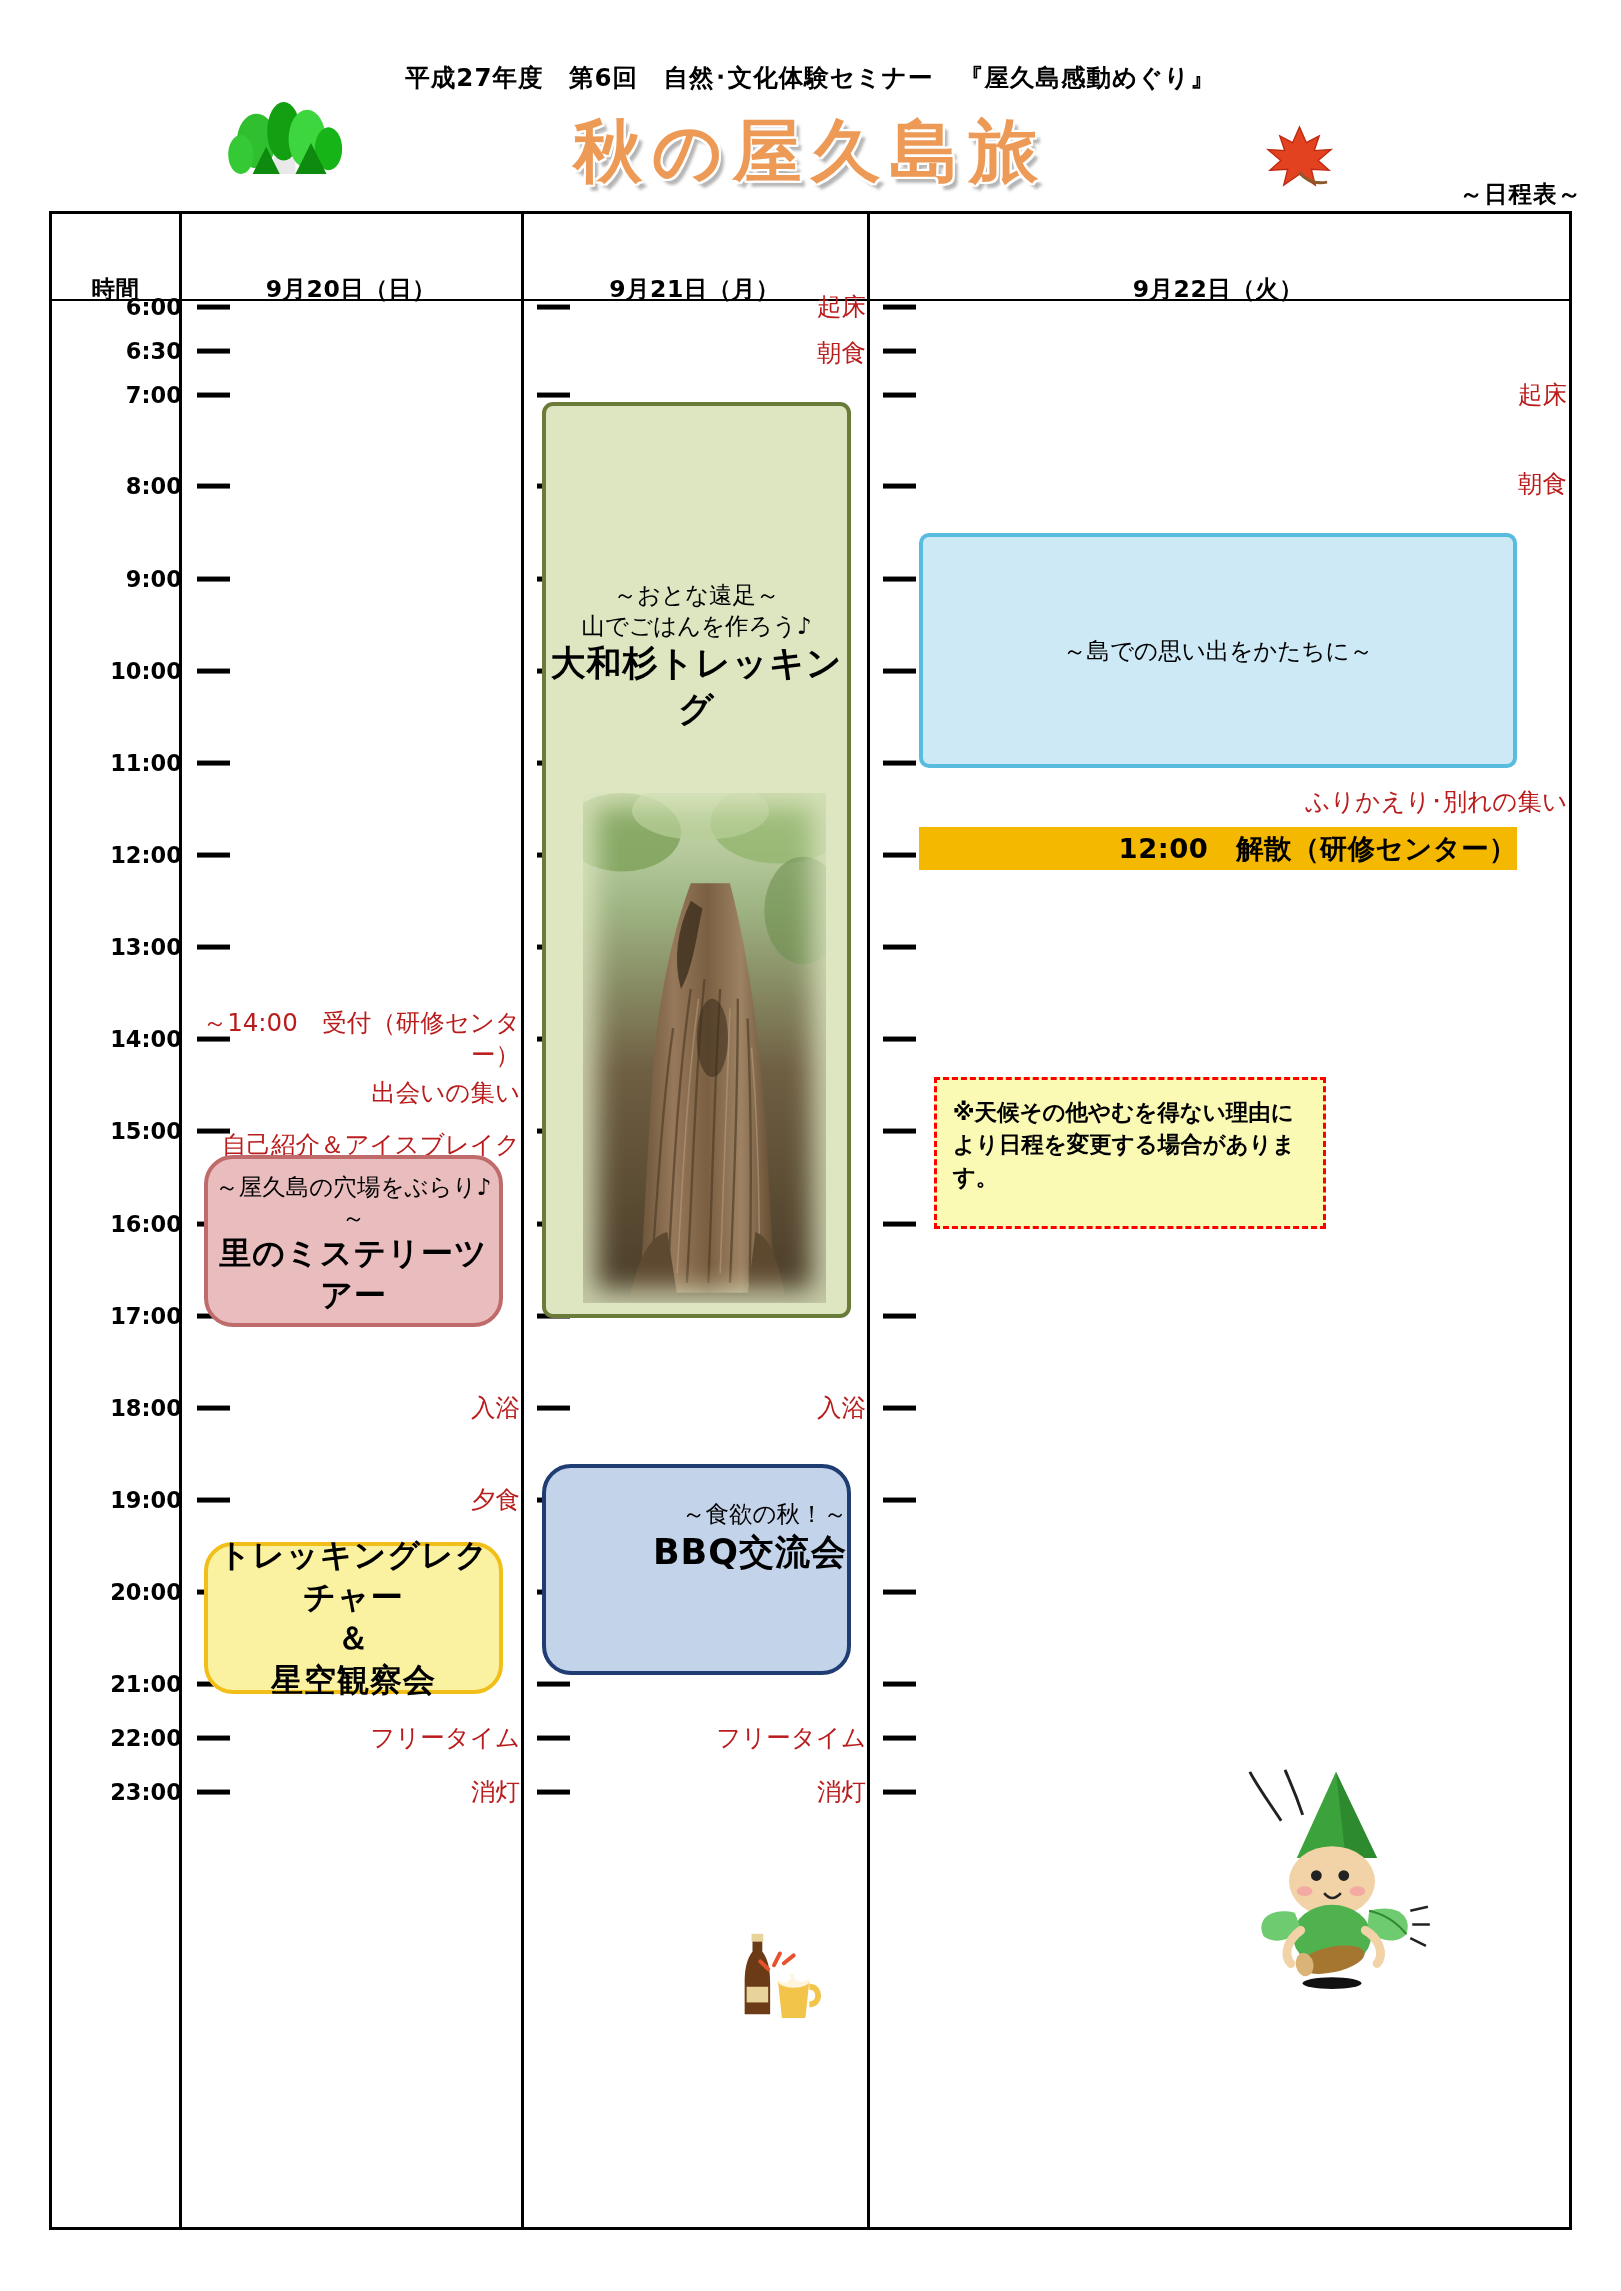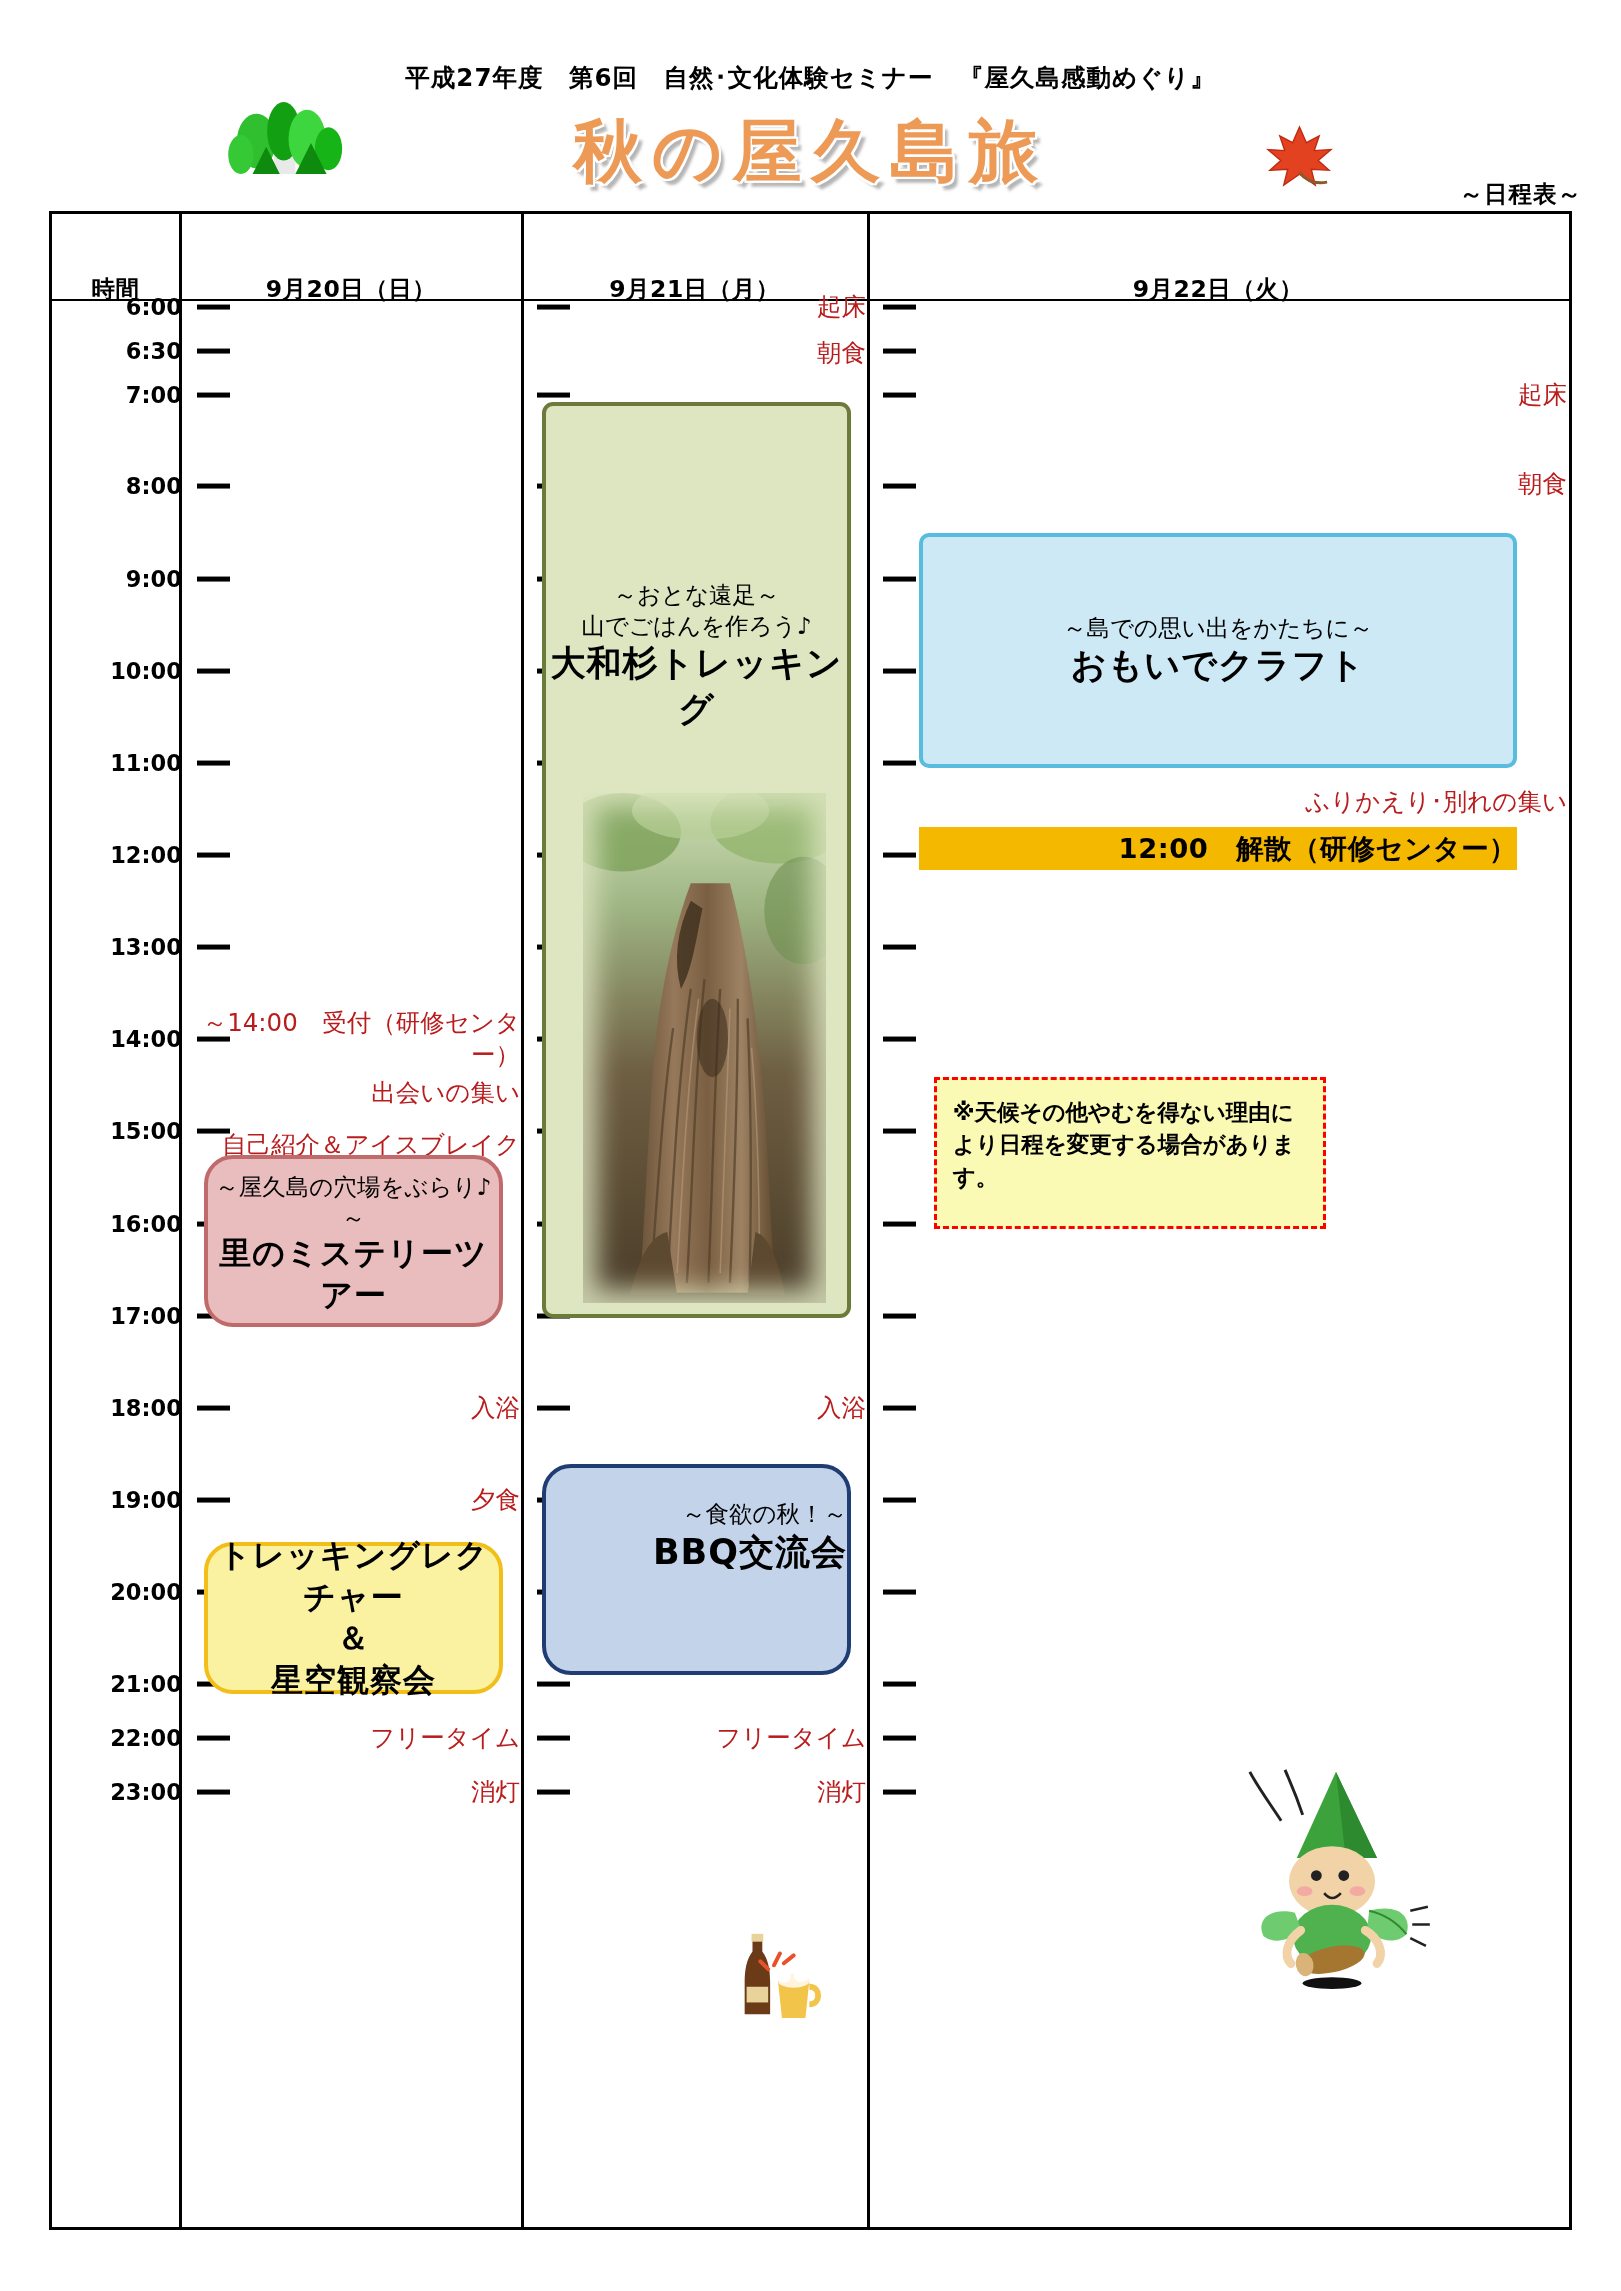--- a/index.html
+++ b/index.html
@@ -356,21 +356,20 @@
 
     <div class="ev ev-plain" style="left:471px;width:343px;top:1524px;">フリータイム</div>
     <div class="ev ev-plain" style="left:471px;width:343px;top:1578px;">消灯</div>
 
     <div class="ev ev-plain" style="left:817px;width:698px;top:181px;">起床</div>
     <div class="ev ev-plain" style="left:817px;width:698px;top:270px;">朝食</div>
 
     <div class="box box-blue" style="left:867px;top:319px;width:598px;height:235px;">
       <div class="box-inner" style="top:50%;">
         <span class="sml">～島での思い出をかたちに～</span>
-        <span class="big">おもいでクラフト</span>
       </div>
     </div>
 
     <div class="ev ev-plain" style="left:817px;width:698px;top:588px;">ふりかえり･別れの集い</div>
 
     <div class="box bar-gold" style="left:867px;top:613px;width:598px;height:43px;">
       <span>12:00　解散（研修センター）</span>
     </div>
 
     <div class="box note-box" style="left:882px;top:863px;width:392px;height:152px;">

